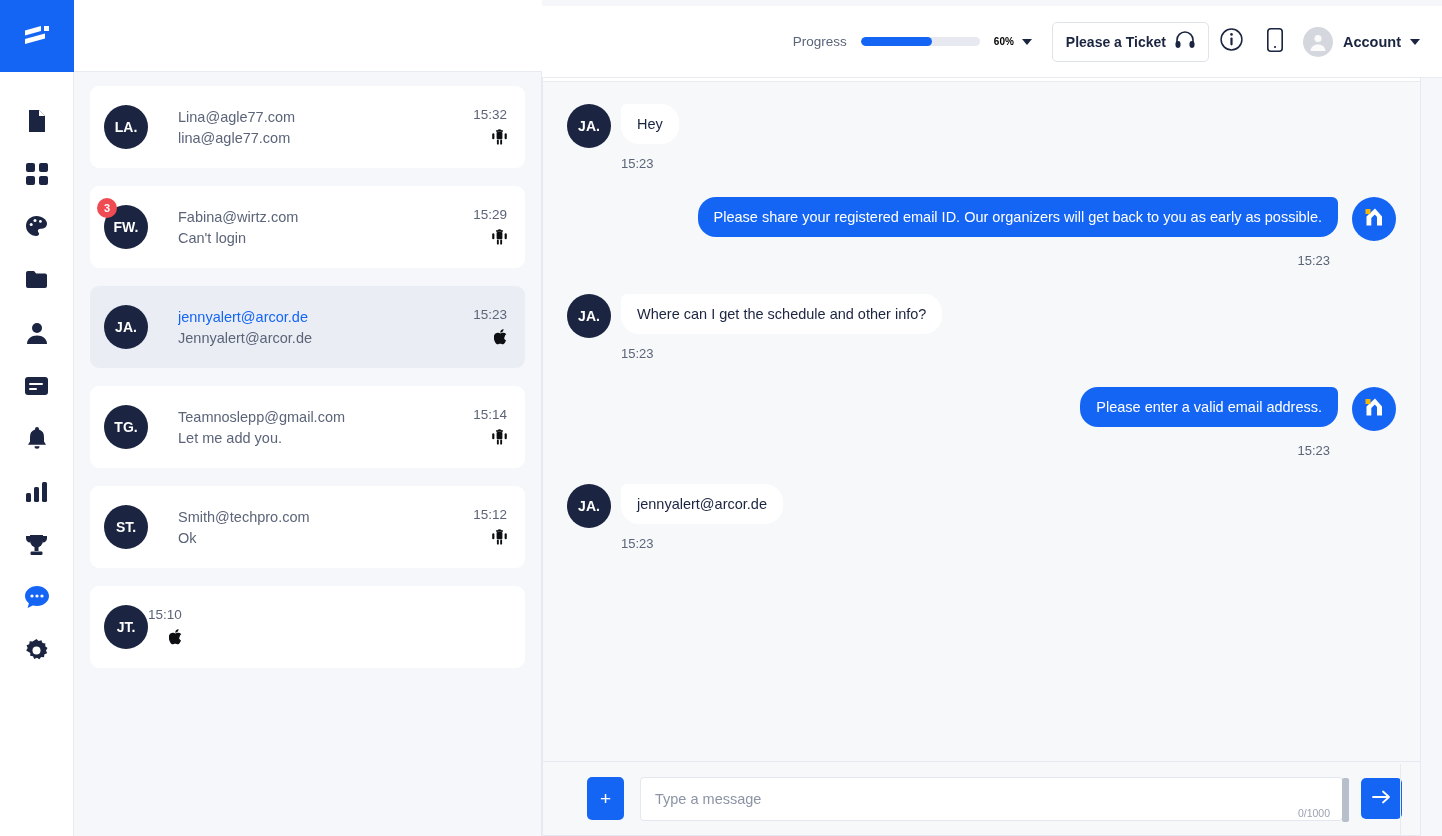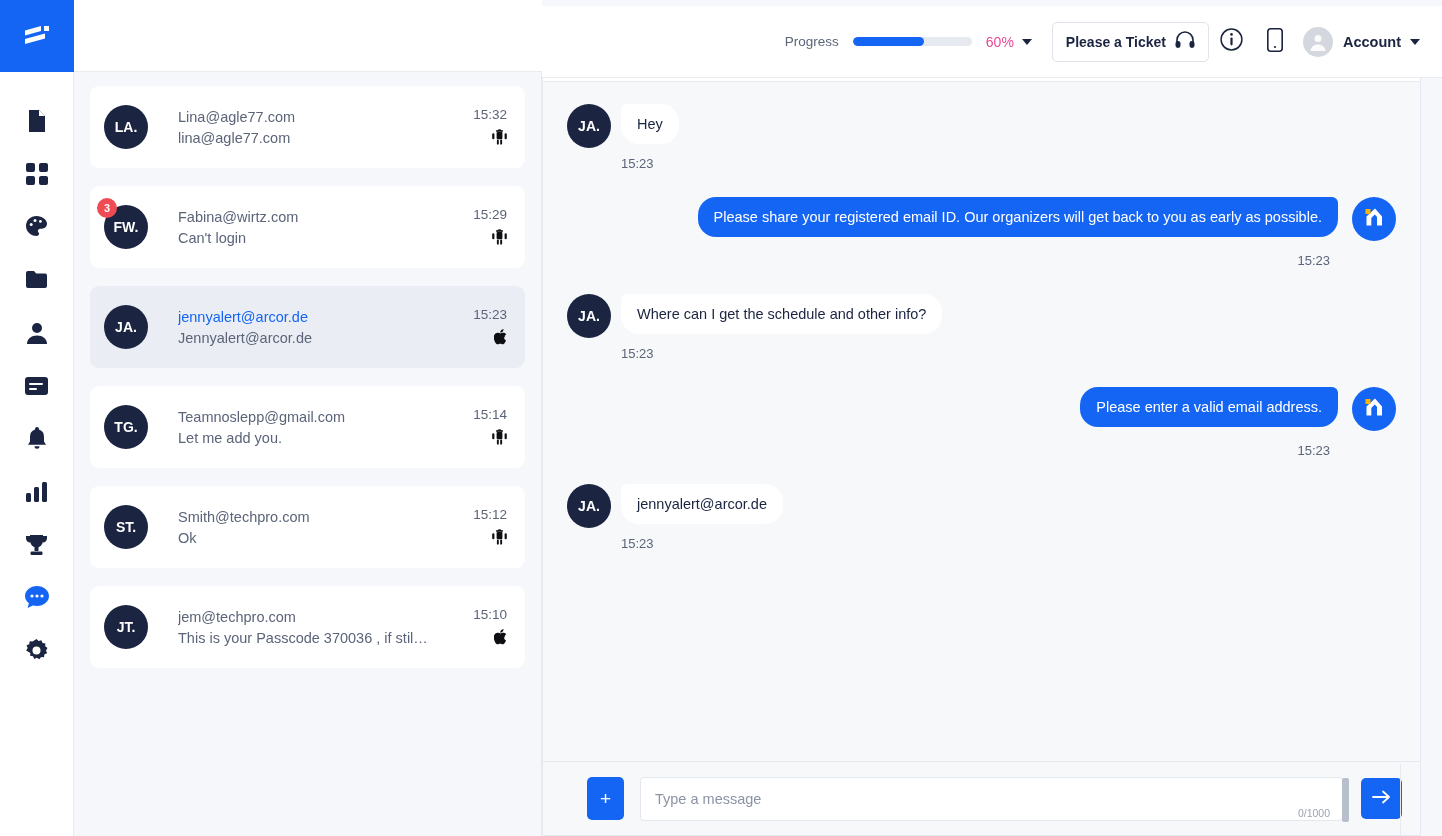--- a/index.html
+++ b/index.html
@@ -204,21 +204,21 @@
   .topbar-left-fill {
     position: absolute; left: 74px; top: 0; width: 468px; height: 72px;
     background: #ffffff; border-bottom: 1px solid #e8ebf0;
   }
   .progress-label { font-size: 13.5px; color: #5b6478; margin-right: 14px; }
   .progress-track {
     width: 119px; height: 9px; background: #e6e9ef; border-radius: 5px;
     overflow: hidden; margin-right: 14px;
   }
   .progress-fill { height: 9px; background: #1565f5; border-radius: 5px; }
-  .progress-pct { font-size: 14px; color: #ec4899; margin-right: 8px; }
+  .progress-pct { font-size: 10px; color: #000000; margin-right: 8px; font-weight: bold; }
   .caret { width: 0; height: 0; border-left: 5px solid transparent; border-right: 5px solid transparent; border-top: 6px solid #1b2440; }
   .ticket-btn {
     height: 40px; margin-left: 20px;
     background: #ffffff; border: 1px solid #dfe3ea; border-radius: 5px;
     display: flex; align-items: center; padding: 0 13px;
     font-family: "Liberation Sans", sans-serif;
     font-size: 14px; font-weight: bold; color: #1b2440;
     cursor: pointer;
   }
   .ticket-btn svg { margin-left: 9px; }
@@ -470,24 +470,20 @@
                   <path d="M4.7 2.8c0-1.6 1.3-2.6 2.8-2.6S10.3 1.2 10.3 2.8z" fill="#0e0f12"></path>
                   <rect x="4.3" y="1.1" width="1.1" height="2.2" rx="0.5" transform="rotate(-35 4.9 2.2)" fill="#0e0f12"></rect>
                   <rect x="9.6" y="1.1" width="1.1" height="2.2" rx="0.5" transform="rotate(35 10.1 2.2)" fill="#0e0f12"></rect>
                 </svg></span>
             </div>
           </div>
         </div>
         <div class="conv-item">
           <div class="avatar">
             <span>JT.</span>
-          </div>
-          <div class="conv-text">
-            <div class="conv-name">jem@techpro.com</div>
-            <div class="conv-msg">This is your Passcode 370036 , if still …</div>
           </div>
           <div class="conv-meta">
             <div class="conv-time">15:10</div>
             <div class="conv-plat">
               <span><svg width="13" height="16" viewBox="0 0 13 16">
                   <path d="M10.6 8.4c0-2 1.6-3 1.7-3.1-0.9-1.4-2.4-1.6-2.9-1.6-1.2-0.1-2.4 0.7-3 0.7-0.6 0-1.6-0.7-2.6-0.7C2.4 3.7 1.1 4.5 0.4 5.8c-1.3 2.3-0.3 5.8 0.9 7.6 0.6 0.9 1.4 2 2.4 1.9 1-0.04 1.3-0.6 2.5-0.6 1.2 0 1.5 0.6 2.5 0.6 1 0 1.7-0.9 2.3-1.9 0.7-1.1 1-2.2 1-2.2s-2-0.8-2-2.8z" fill="#0e0f12"></path>
                   <path d="M8.7 2.5C9.2 1.9 9.6 1 9.5 0.1 8.7 0.2 7.7 0.7 7.1 1.3 6.6 1.9 6.2 2.8 6.3 3.7 7.2 3.8 8.1 3.2 8.7 2.5z" fill="#0e0f12"></path>
                 </svg></span>
             </div>
           </div>

